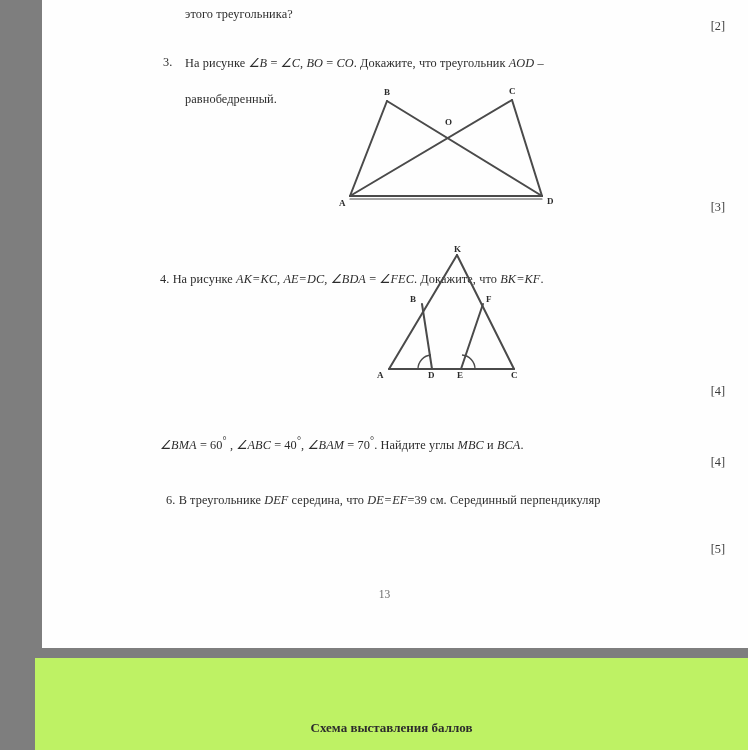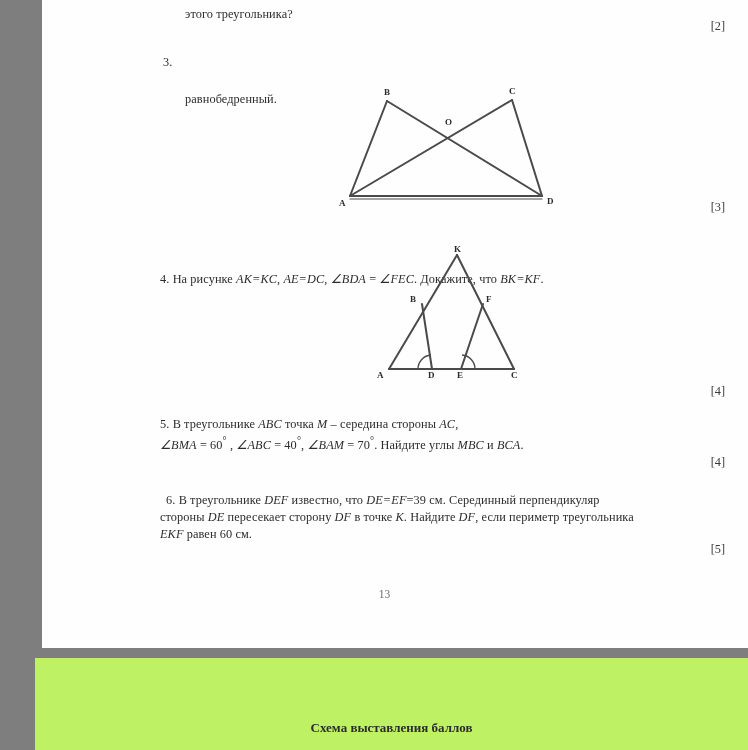--- a/index.html
+++ b/index.html
@@ -117,20 +117,23 @@
 <div id="page-one">
 
   <div id="cut-top"></div>
 
   <div class="q" style="left:143px; top:6px;">
     <span>этого треугольника?</span>
   </div>
   <div class="marks" style="top:19px;">[2]</div>
 
   <div class="qnum" style="left:121px; top:55px;">3.</div>
+  <div class="q" style="left:143px; top:55px; width:470px;">
+    <span>На рисунке </span><span class="it">∠B</span><span> = </span><span class="it">∠C</span><span>,  </span><span class="it">BO</span><span> = </span><span class="it">CO</span><span>. Докажите, что треугольник </span><span class="it">AOD</span><span> –</span>
+  </div>
   <div class="q" style="left:143px; top:71px;margin-top:20px;">равнобедренный.</div>
 
   <svg class="fig" style="left:255px; top:82px;" width="270" height="125" viewBox="0 0 270 125">
 
     <path class="ln" d="M 90 19 L 53 114"></path>
 
     <path class="ln" d="M 90 19 L 245 114"></path>
 
     <path class="ln" d="M 215 18 L 53 114"></path>
 
@@ -172,38 +175,28 @@
     <text class="lbl" x="38" y="57">B</text>
     <text class="lbl" x="114" y="57">F</text>
     <text class="lbl" x="5" y="133">A</text>
     <text class="lbl" x="56" y="133">D</text>
     <text class="lbl" x="85" y="133">E</text>
     <text class="lbl" x="139" y="133">C</text>
   </svg>
 
   <div class="marks" style="top:384px;">[4]</div>
 
-  <div class="q" style="left:118px; top:416px; width:520px;">
-    <span>5.</span>
-    <span>В треугольнике </span><span class="it">ABC</span><span> точка </span><span class="it">M</span><span> – середина стороны </span><span class="it">AC</span><span>,</span>
-  </div>
   <div class="q" style="left:118px; top:433px; width:540px;">
     <span class="it">∠BMA</span><span> = 60</span><sup>°</sup><span> ,  </span><span class="it">∠ABC</span><span> = 40</span><sup>°</sup><span>, </span><span class="it">∠BAM</span><span> = 70</span><sup>°</sup><span>. Найдите углы </span><span class="it">MBC</span><span> и </span><span class="it">BCA</span><span>.</span>
   </div>
   <div class="marks" style="top:455px;">[4]</div>
 
   <div class="q" style="left:124px; top:492px; width:540px;">
     <span>6.</span>
-    <span>В треугольнике </span><span class="it">DEF</span><span> известно, что </span><span class="it">DE=EF</span><span>=39 см. Серединный перпендикуляр</span>
-  </div>
-  <div class="q" style="left:118px; top:509px; width:565px;">
-    <span>стороны </span><span class="it">DE</span><span> пересекает сторону </span><span class="it">DF</span><span> в точке </span><span class="it">K</span><span>. Найдите </span><span class="it">DF</span><span>, если периметр треугольника</span>
-  </div>
-  <div class="q" style="left:118px; top:526px; width:540px;">
-    <span class="it">EKF</span><span> равен 60 см.</span>
+    <span>В треугольнике </span><span class="it">DEF</span><span> середина, что </span><span class="it">DE=EF</span><span>=39 см. Серединный перпендикуляр</span>
   </div>
   <div class="marks" style="top:542px;">[5]</div>
 
   <div id="page-num">13</div>
 </div>
 
 <div id="page-gap"></div>
 
 <div id="page-two">
   <div id="grading-title">Схема выставления баллов</div>

